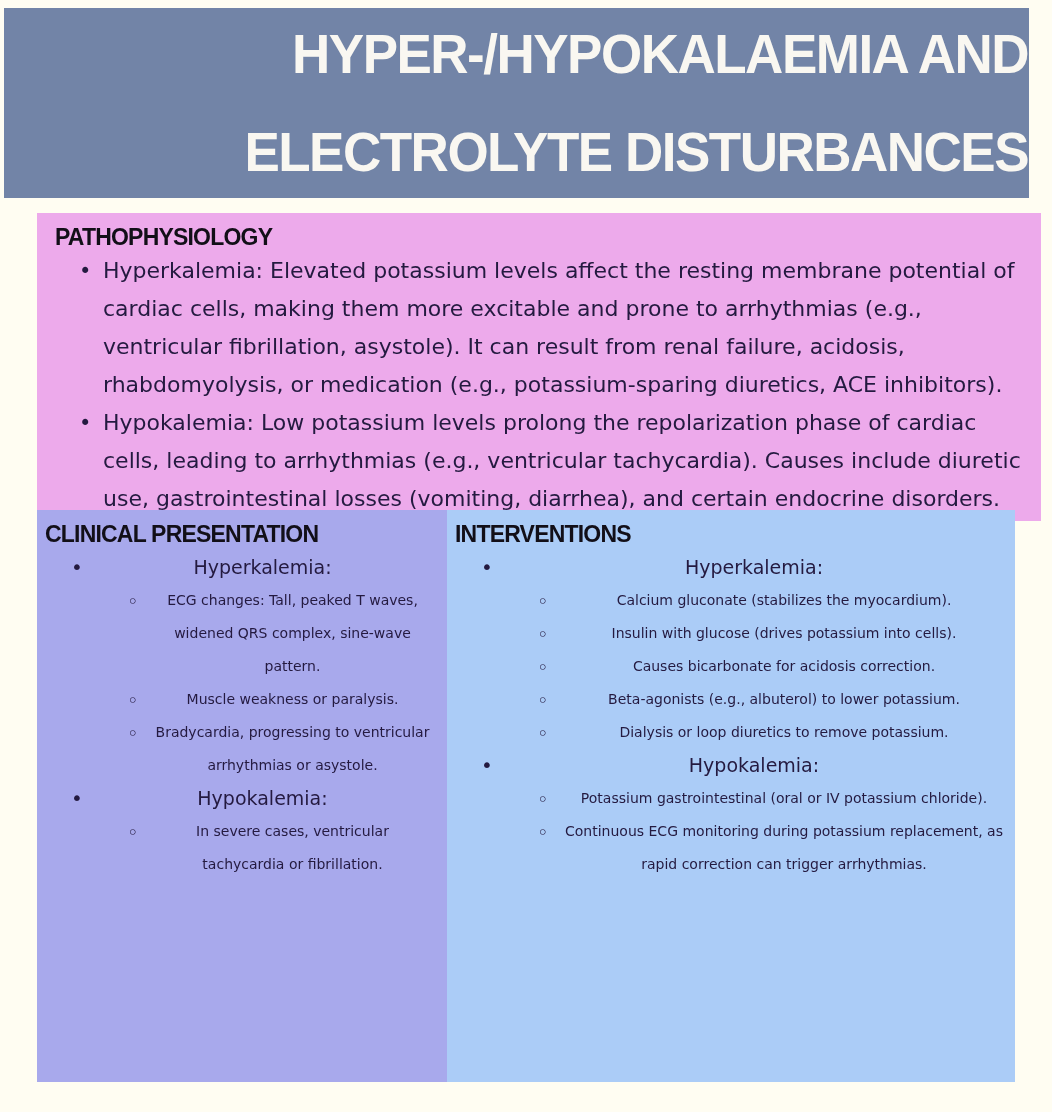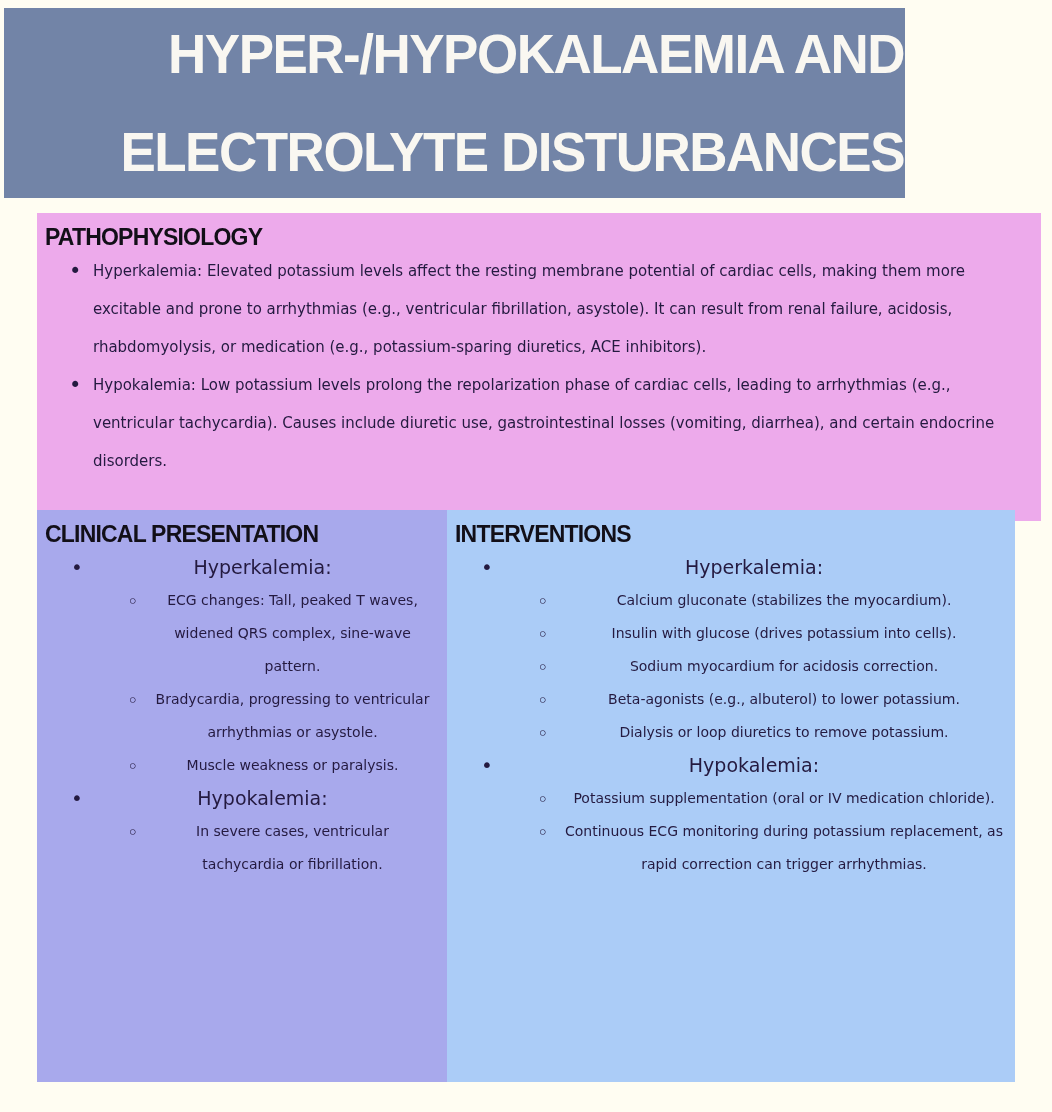--- a/index.html
+++ b/index.html
@@ -11,21 +11,21 @@
     overflow: hidden;
   }
   .page {
     position: absolute; inset: 0;
     width: 1052px; height: 1112px;
   }
   
   .header {
     position: absolute;
     left: 4px; top: 8px;
-    width: 901px; height: 190px;
+    width: 1025px; height: 190px;
     background: #7284a7;
     display: flex;
     flex-direction: column;
     justify-content: center;
     align-items: flex-end;
     box-sizing: border-box;
     padding-right: 1px;
     gap: 24px;
   }
   .header .title-line {
@@ -53,42 +53,42 @@
     font-size: 23px;
     letter-spacing: -0.8px;
     color: #120f18;
     transform: scaleY(1.05);
     transform-origin: left top;
   }
   .panel-patho {
     left: 37px; top: 213px;
     width: 1004px; height: 308px;
     background: #edaaeb;
-    padding: 10px 14px 8px 8px;
+    padding: 10px 14px 8px 18px;
   }
   .panel-clinical {
     left: 37px; top: 510px;
     width: 419px; height: 572px;
     background: #a8a9ec;
     padding: 10px 24px 8px 8px;
   }
   .panel-interventions {
     left: 447px; top: 510px;
     width: 568px; height: 572px;
     background: #abccf7;
     padding: 10px 10px 8px 8px;
   }
   
   ul { margin: 0; padding: 0; list-style: none; }
   .body-text { font-family: "DejaVu Sans", cursive, sans-serif; }
   .panel-patho .l1 { margin-top: 2px; padding-left: 24px; }
   .panel-patho .l1 > li {
     position: relative;
     padding-left: 24px;
-    font-size: 15px;
+    font-size: 22px;
     line-height: 38px;
   }
   .panel-patho .l1 > li::before {
     content: "\2022";
     position: absolute; left: 0; top: 0;
     font-size: 21px;
   }
   .col .l1 { margin-top: 4px; padding-left: 26px; text-align: center; }
   .col .l1 > li { font-size: 19px; line-height: 33px; }
   .col .l1 > li > .group-label {
@@ -130,49 +130,49 @@
     </ul>
   </div>
 
   <div class="panel panel-clinical col">
     <h2>CLINICAL PRESENTATION</h2>
     <ul class="l1 body-text">
       <li>
         <span class="group-label">Hyperkalemia:</span>
         <ul class="l2">
           <li>ECG changes: Tall, peaked T waves, widened QRS complex, sine-wave pattern.</li>
+          <li>Muscle weakness or paralysis.</li>
           <li>Bradycardia, progressing to ventricular arrhythmias or asystole.</li>
-          <li>Muscle weakness or paralysis.</li>
         </ul>
       </li>
       <li>
         <span class="group-label">Hypokalemia:</span>
         <ul class="l2">
           <li>In severe cases, ventricular tachycardia or fibrillation.</li>
         </ul>
       </li>
     </ul>
   </div>
 
   <div class="panel panel-interventions col">
     <h2>INTERVENTIONS</h2>
     <ul class="l1 body-text">
       <li>
         <span class="group-label">Hyperkalemia:</span>
         <ul class="l2">
           <li>Calcium gluconate (stabilizes the myocardium).</li>
           <li>Insulin with glucose (drives potassium into cells).</li>
-          <li>Sodium myocardium for acidosis correction.</li>
+          <li>Causes bicarbonate for acidosis correction.</li>
           <li>Beta-agonists (e.g., albuterol) to lower potassium.</li>
           <li>Dialysis or loop diuretics to remove potassium.</li>
         </ul>
       </li>
       <li>
         <span class="group-label">Hypokalemia:</span>
         <ul class="l2">
-          <li>Potassium supplementation (oral or IV medication chloride).</li>
+          <li>Potassium gastrointestinal (oral or IV potassium chloride).</li>
           <li>Continuous ECG monitoring during potassium replacement, as rapid correction can trigger arrhythmias.</li>
         </ul>
       </li>
     </ul>
   </div>
 
 </div>
 
 </body></html>

